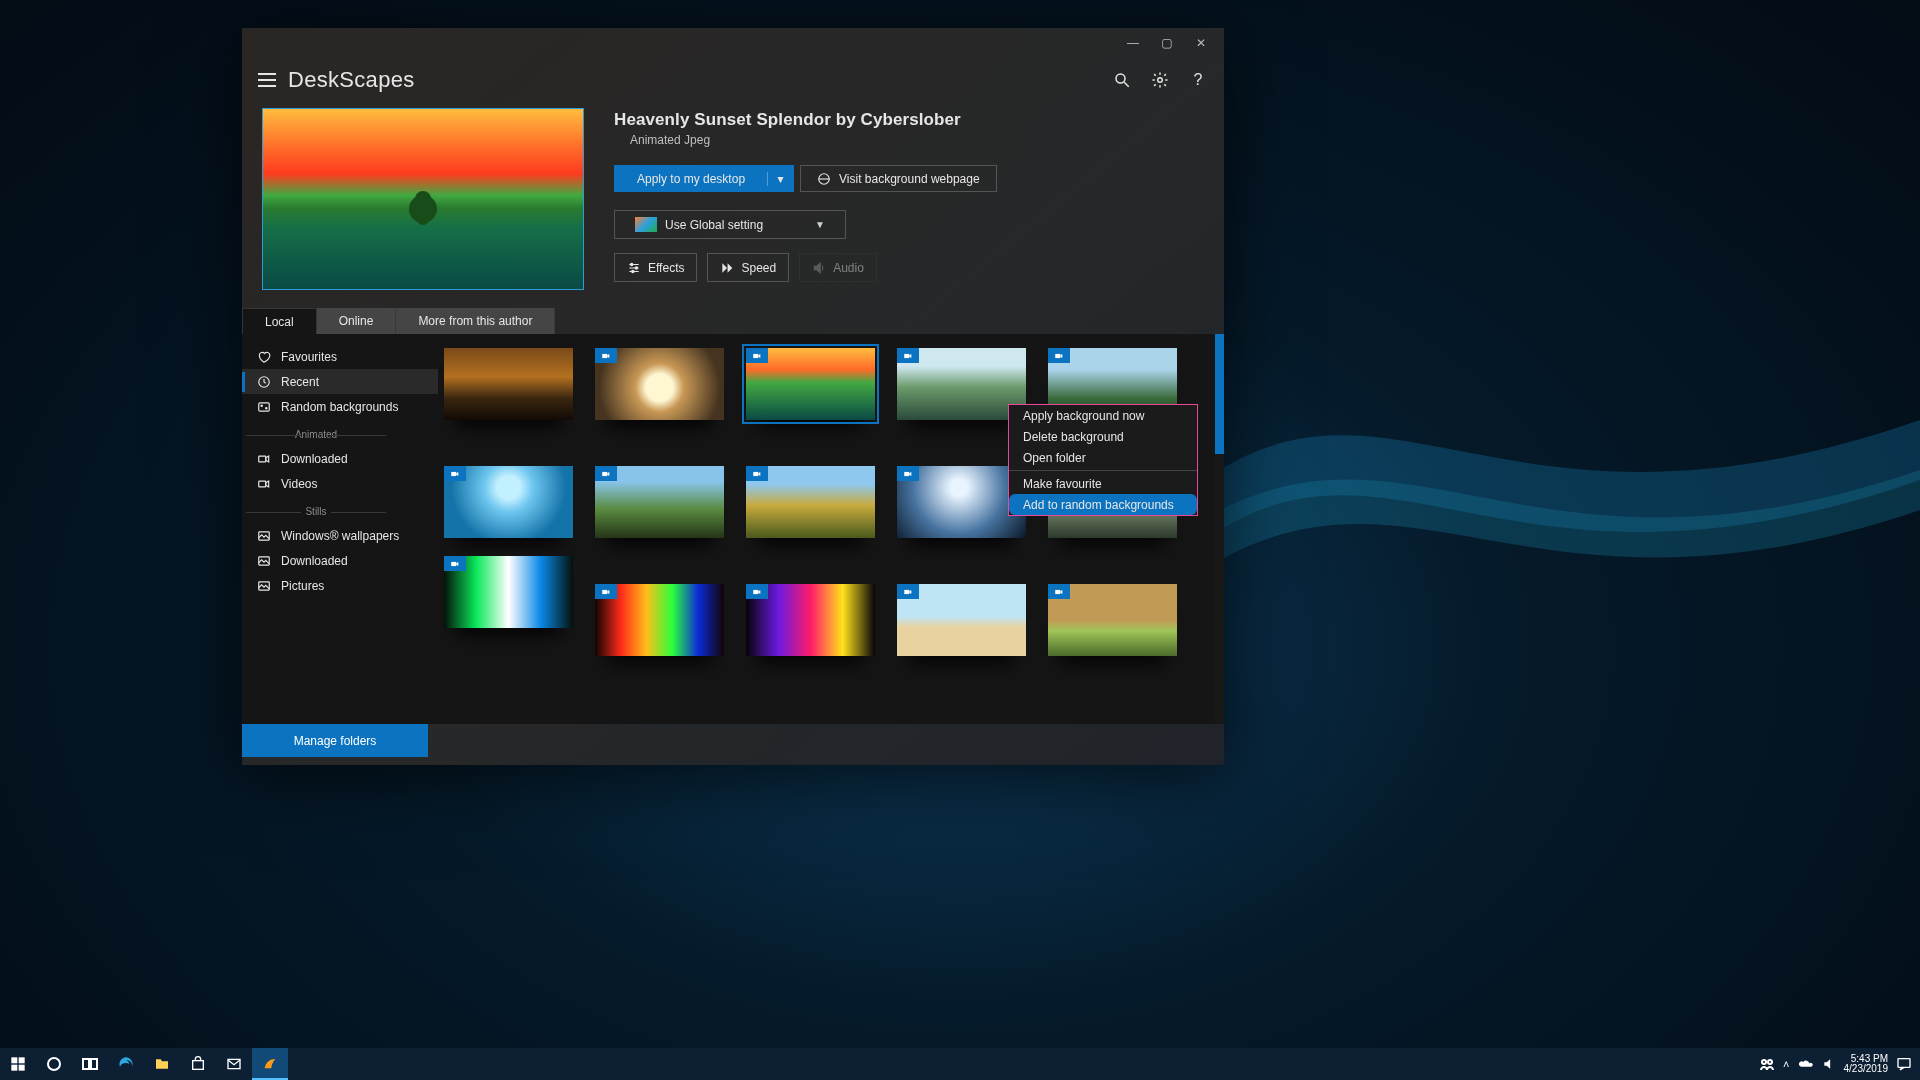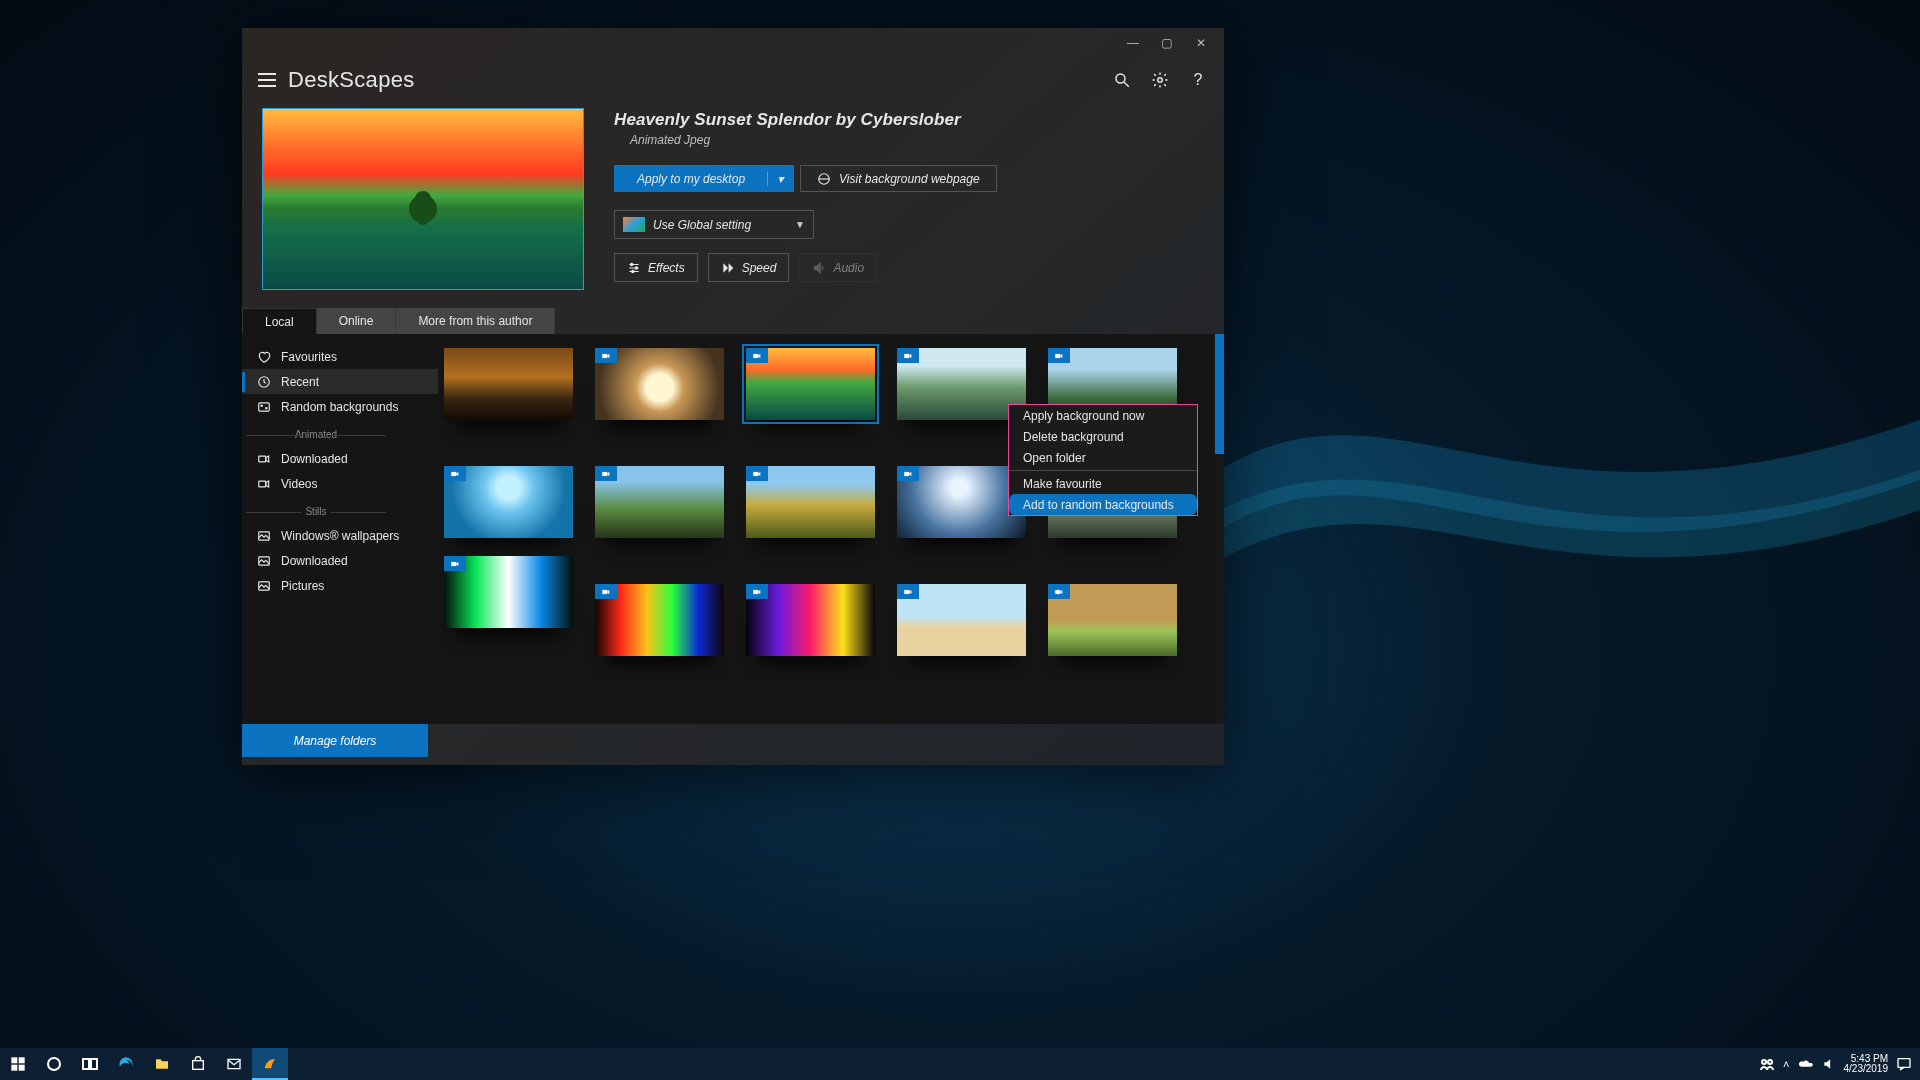--- a/index.html
+++ b/index.html
@@ -23,30 +23,30 @@
 .header-right{margin-left:auto;display:flex;gap:18px;align-items:center;padding-right:6px;}
 .hicon{width:20px;height:20px;display:flex;align-items:center;justify-content:center;color:#e0e0e0;}
 
 
 .detail { display:flex; padding:6px 20px 18px; gap:30px; }
 .preview { width:322px; height:182px; border:1px solid #2d9bd8; background:
   linear-gradient( #ffbc3f 0%, #ff6a28 22%, #ff3b1f 36%, #41a941 48%, #2a7b2f 55%, #156f48 66%, #0a4a45 100%);
   position:relative;}
 .preview::after{content:"";position:absolute;left:50%;top:48%;width:28px;height:28px;border-radius:50%;
   background:#184c19;transform:translateX(-50%);box-shadow:0 -10px 0 -6px #184c19,0 10px 0 -8px #184c19;}
-.meta{flex:1;font-style:italic;}
+.meta{flex:1;}
 .wp-title{font-size:17px;font-weight:600;letter-spacing:.1px;margin-top:2px;}
 .wp-sub{font-size:12px;color:#bfbfbf;margin-top:3px;margin-left:16px;}
 .row1{display:flex;gap:6px;margin-top:18px;}
 .btn{height:27px;border:1px solid #545454;display:flex;align-items:center;font-size:12px;color:#e7e7e7;background:transparent;cursor:pointer;}
 .btn.primary{background:#0b73c0;border-color:#0b73c0;}
 .btn.primary .main{padding:0 22px;}
 .btn.primary .dd{border-left:1px solid rgba(255,255,255,.3);width:26px;display:flex;align-items:center;justify-content:center;}
 .btn.visit{padding:0 16px;gap:8px;}
-.globalsel{margin-top:18px;width:200px;height:29px;border:1px solid #545454;display:flex;align-items:center;padding:0 8px;font-size:12px;gap:8px;}
+.globalsel{margin-top:18px;width:232px;height:29px;border:1px solid #545454;display:flex;align-items:center;padding:0 20px;font-size:12px;gap:8px;}
 .globalsel .sw{width:22px;height:15px;background:linear-gradient(135deg,#ff8030,#2aa0e0,#22aa4a);}
 .globalsel .caret{margin-left:auto;font-size:10px;color:#cfcfcf;}
 .row3{display:flex;gap:10px;margin-top:14px;}
 .btn.op{padding:0 12px;gap:7px;height:29px;}
 .btn.op.dis{opacity:.45;border-color:#3a3a3a;}
 
 
 .tabs{display:flex;margin-top:0;}
 .tab{height:26px;padding:0 22px;display:flex;align-items:center;font-size:12px;background:#454545;border-right:1px solid #393939;}
 .tab.active{background:#151515;border:1px solid #353535;border-bottom:none;}
@@ -87,21 +87,21 @@
 .scrollbar{position:absolute;right:0;top:0;width:9px;height:100%;background:#181818;}
 .scrollbar .thumb-sc{position:absolute;top:0;width:100%;height:120px;background:#0b73c0;}
 
 
 .ctx{position:absolute;left:570px;top:70px;width:190px;background:#1b1b1b;border:1px solid #ec4899;font-size:12px;z-index:30;}
 .ctx-item{height:21px;padding:0 14px;display:flex;align-items:center;color:#e6e6e6;}
 .ctx-item.hl{background:#0b73c0;border-radius:6px;}
 .ctx-sep{height:1px;background:#444;margin:2px 0;}
 
 
-.footer{height:33px;display:flex;font-style:italic;}
+.footer{height:33px;display:flex;}
 .manage{width:186px;background:#0b73c0;display:flex;align-items:center;justify-content:center;font-size:12px;color:#fff;}
 
 
 .taskbar{position:absolute;left:0;bottom:0;width:100%;height:32px;background:#0d1f33;display:flex;align-items:center;color:#fff;font-size:11px;}
 .tb-left{display:flex;align-items:center;height:100%;}
 .tk{width:36px;height:100%;display:flex;align-items:center;justify-content:center;}
 .tk.active{background:#124a77;border-bottom:2px solid #53c0ff;}
 .tb-right{margin-left:auto;display:flex;align-items:center;gap:8px;padding-right:8px;}
 .clock{line-height:1.05;text-align:right;font-size:10px;}
 </style>

